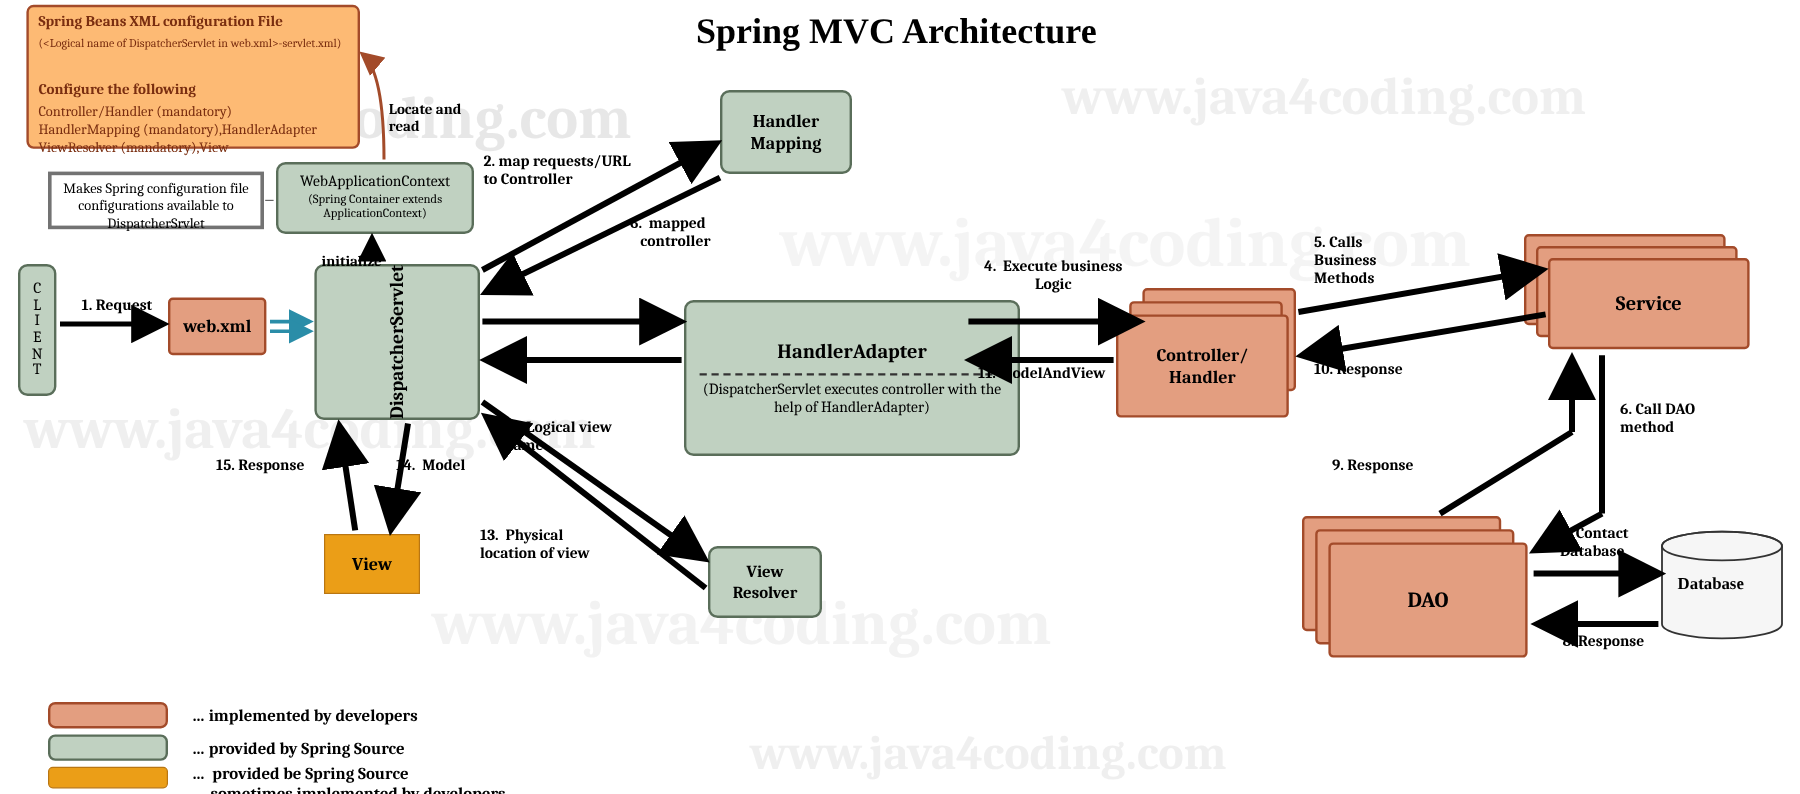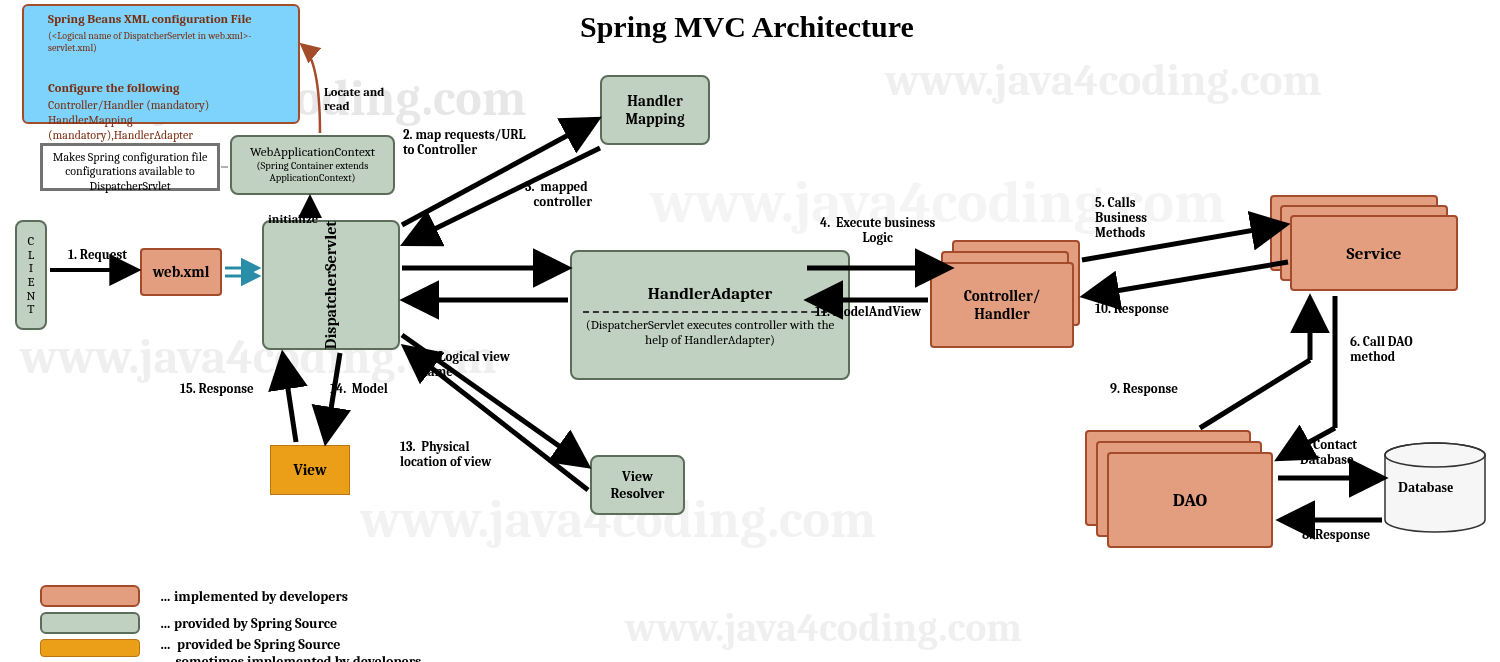--- a/index.html
+++ b/index.html
@@ -2,21 +2,21 @@
 <html><head>
 <meta charset="utf-8">
 <style>
 html,body{margin:0;padding:0;font-family:"Times New Roman",serif;background:#fff}
 #stage{position:relative;width:1500px;height:662px;overflow:hidden;background:#fff}
 .title{position:absolute;font-weight:bold;text-align:center}
 .box{position:absolute;display:flex;align-items:center;justify-content:center;text-align:center;box-sizing:border-box;font-family:Cambria,Georgia,serif}
 .green{background:#c0d1c1;border:2px solid #5a6e5a;border-radius:8px}
 .peach{background:#e39e80;border:2px solid #a34b2a;border-radius:4px}
 .yellow{background:#eb9e17;border:1px solid #b97612}
-.infobox{position:absolute;border:2px solid #a34b2a;border-radius:6px;background:#7dd3fc;padding:6px 24px;font-family:Cambria,Georgia,serif;font-size:12px;line-height:1.25;box-sizing:border-box}
+.infobox{position:absolute;border:2px solid #a34b2a;border-radius:6px;background:#fdba74;padding:6px 8px;font-family:Cambria,Georgia,serif;font-size:12px;line-height:1.25;box-sizing:border-box}
 .infobox .hdr{font-weight:bold;color:#7a2e10;font-size:12.5px;margin-bottom:2px}
 .plainbox{position:absolute;border:3px solid #737373;background:#fff;padding:4px 6px;font-family:Cambria,Georgia,serif;font-size:12px;text-align:center;line-height:1.2;box-sizing:border-box}
 .lbl{position:absolute;font-family:Cambria,Georgia,serif;font-size:13px;font-weight:bold;white-space:pre;line-height:1.15}
 .wm{position:absolute;color:#ccc;font-family:Cambria,Georgia,serif;font-weight:bold;white-space:nowrap;pointer-events:none;user-select:none}
 svg{position:absolute;left:0;top:0}
 .stack>div{position:absolute;width:100%;height:100%;box-sizing:border-box}
 .leg-sw{position:absolute;width:100px;height:22px;border-radius:6px;box-sizing:border-box}
 .leg-txt{position:absolute;font-family:Cambria,Georgia,serif;font-size:14px;font-weight:bold}
 </style>
 </head>
@@ -159,21 +159,21 @@
 <line x1="588" y1="490" x2="406" y2="348" stroke="#000" stroke-width="5" marker-end="url(#ah)"></line>
 
 <line x1="340" y1="353" x2="326" y2="440" stroke="#000" stroke-width="5" marker-end="url(#ah)"></line>
 
 <line x1="296" y1="442" x2="283" y2="356" stroke="#000" stroke-width="5" marker-end="url(#ah)"></line>
 </svg>
 
 <div class="lbl" style="left:68px;top:248px">1. Request</div>
 <div class="lbl" style="left:403px;top:128px">2. map requests/URL
 to Controller</div>
-<div class="lbl" style="left:525px;top:180px">3.  mapped
+<div class="lbl" style="left:525px;top:180px">6.  mapped
    controller</div>
 <div class="lbl" style="left:820px;top:216px;text-align:center">4.  Execute business
 Logic</div>
 <div class="lbl" style="left:1095px;top:196px">5. Calls
 Business
 Methods</div>
 <div class="lbl" style="left:1350px;top:335px">6. Call DAO
 method</div>
 <div class="lbl" style="left:1300px;top:438px">8. Contact
 Database</div>

